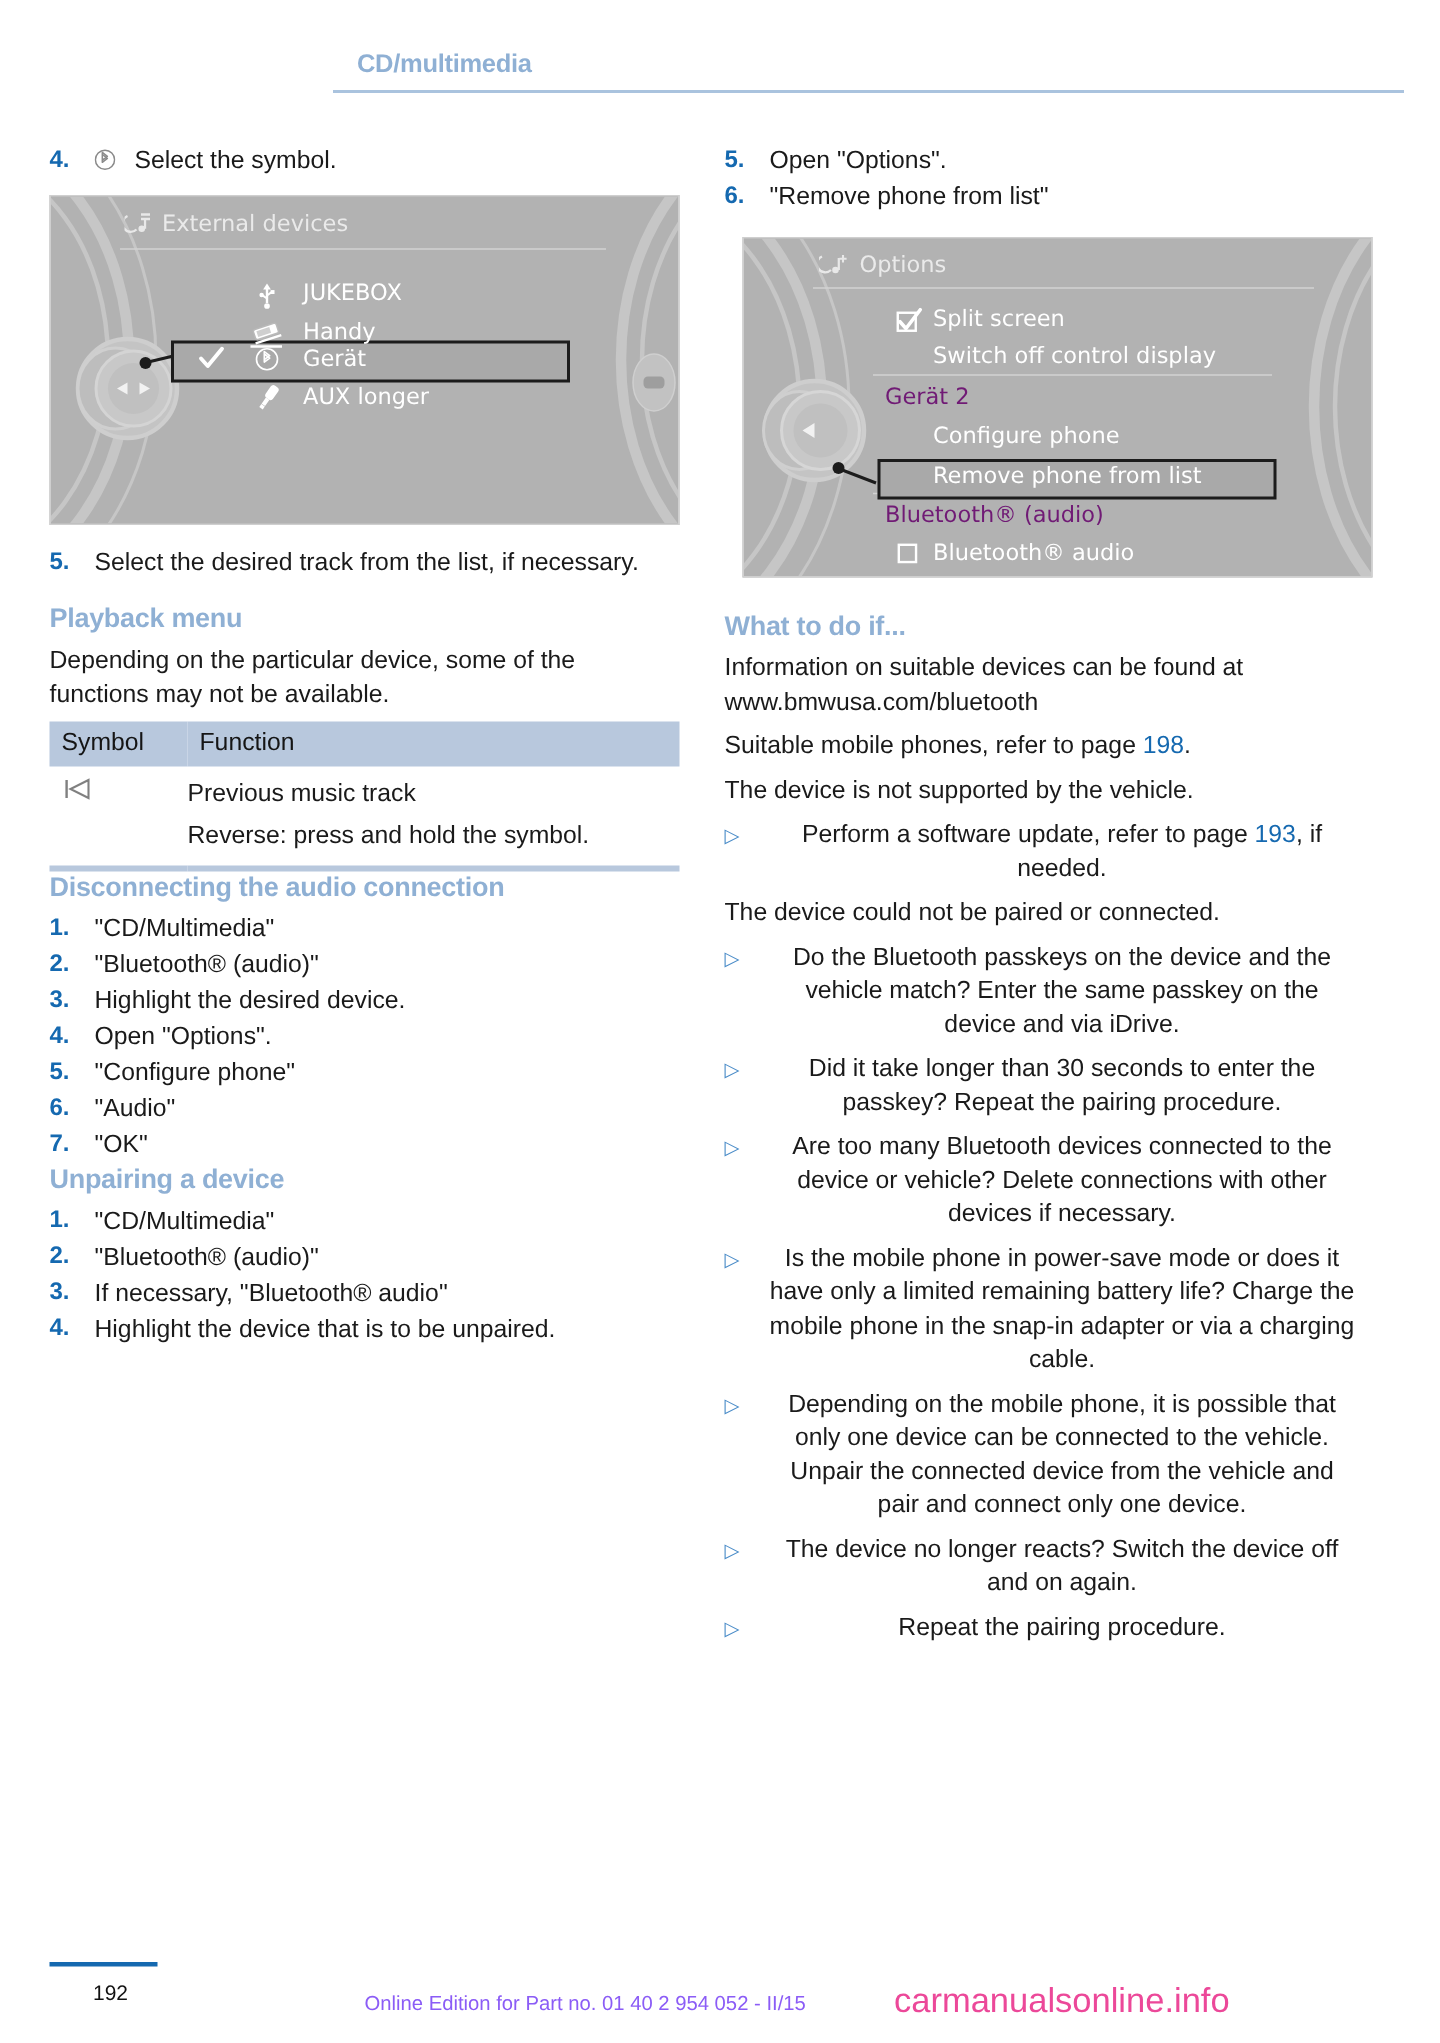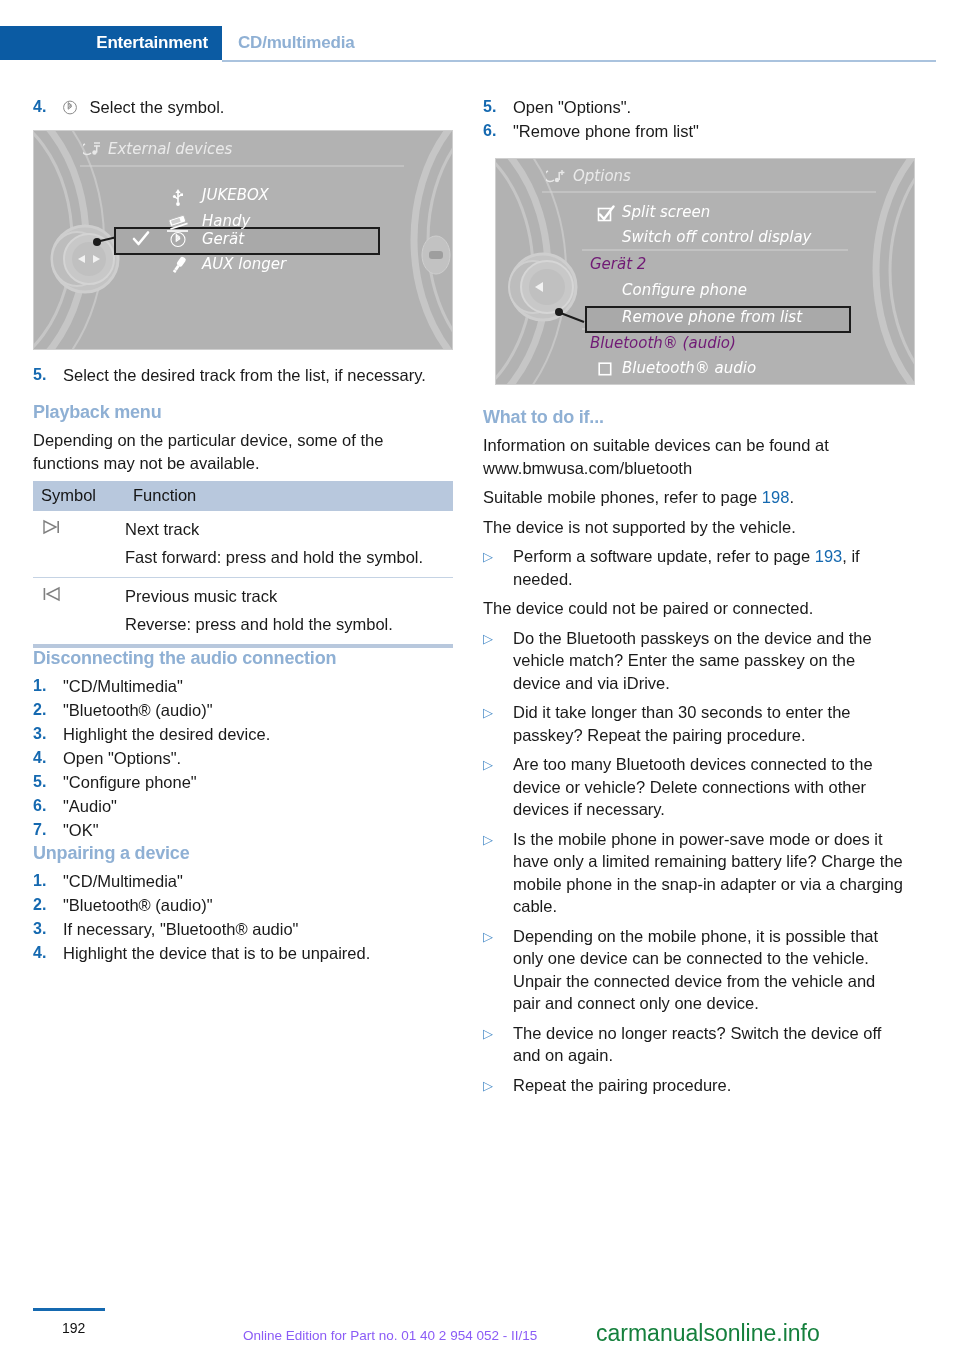--- a/index.html
+++ b/index.html
@@ -41,36 +41,35 @@
   
   .step { display:flex; margin-bottom:2px; font-size:16.5px; line-height:22px; }
   .step-num {
     color:#1569b0; font-weight:bold; width:30px; flex:0 0 30px;
     font-size:16px;
   }
   .step-body { flex:1 1 auto; }
 
   .bullet { display:flex; margin-bottom:7px; font-size:16.5px; line-height:22.5px; }
   .bullet-mark { width:30px; flex:0 0 30px; color:#4a8cc8; font-size:13px; line-height:23px; }
-  .bullet-body { flex:1 1 auto; }
+  .bullet-body { flex:1 1 auto;text-align:center; }
 
   .para { font-size:16.5px; line-height:22.5px; margin-bottom:7px; }
   .pageref { color:#1569b0; }
 
   h3.section {
     color:#8fb0d4; font-size:18px; font-weight:bold;
     margin:0 0 6px 0; letter-spacing:-0.2px;
   }
   .section-gap { margin-top:22px; }
 
   
   .shot {
     position:relative; background:#b3b3b3; overflow:hidden;
     border:1px solid #cfcfcf;
-    font-style:italic;
   }
   .shot-title {
     position:absolute; color:#eaeaea; font-size:15px; font-weight:400;
     white-space:nowrap; font-family:"DejaVu Sans", sans-serif;
   }
   .shot-item {
     position:absolute; color:#ffffff; font-size:15px; white-space:nowrap;
     font-family:"DejaVu Sans", sans-serif;
   }
   .shot-item.dim { color:#701a75; }
@@ -95,28 +94,27 @@
   .tbl tbody tr:last-child td { border-bottom:4px solid #b8c8dd; }
   .sym { font-size:17px; color:#777; line-height:20px; }
   .sub { display:block; margin-top:5px; }
 
   
   .footer-rule { position:absolute; left:33px; top:1308px; width:72px; height:3px; background:#1569b0; }
   .page-no { position:absolute; left:62px; top:1320px; font-size:14px; color:#111; }
   .edition { position:absolute; left:243px; top:1328px; font-size:13.5px; color:#8b5cf6; white-space:nowrap; }
   .watermark {
     position:absolute; left:596px; top:1320px; font-size:23px;
-    color:#15803d; white-space:nowrap; font-family:"Liberation Sans", sans-serif;
+    color:#ec4899; white-space:nowrap; font-family:"Liberation Sans", sans-serif;
   }
 </style>
 </head>
 <body>
 
 <div class="header">
-  <div class="header-tab-active">Entertainment</div>
   <div class="header-tab-sub">CD/multimedia</div>
 </div>
 <div class="header-rule"></div>
 
 <div class="col col-left">
 
   <div class="step">
     <div class="step-num">4.</div>
     <div class="step-body">
       <span style="display:inline-block;width:22px;">
@@ -239,34 +237,20 @@
       <tr>
         <th class="c1">Symbol</th>
         <th>Function</th>
       </tr>
     </thead>
     <tbody>
       <tr>
         <td class="c1">
           <span class="sym">
             <svg width="24" height="16" viewBox="0 0 24 16">
-              <polygon points="3,2 15,8 3,14" fill="none" stroke="#808080" stroke-width="1.4"></polygon>
-              <rect x="16.4" y="2" width="1.6" height="12" fill="#808080"></rect>
-            </svg>
-          </span>
-        </td>
-        <td>
-          <span>Next track</span>
-          <span class="sub">Fast forward: press and hold the symbol.</span>
-        </td>
-      </tr>
-      <tr>
-        <td class="c1">
-          <span class="sym">
-            <svg width="24" height="16" viewBox="0 0 24 16">
               <rect x="2.6" y="2" width="1.6" height="12" fill="#808080"></rect>
               <polygon points="18,2 6,8 18,14" fill="none" stroke="#808080" stroke-width="1.4"></polygon>
             </svg>
           </span>
         </td>
         <td>
           <span>Previous music track</span>
           <span class="sub">Reverse: press and hold the symbol.</span>
         </td>
       </tr>

